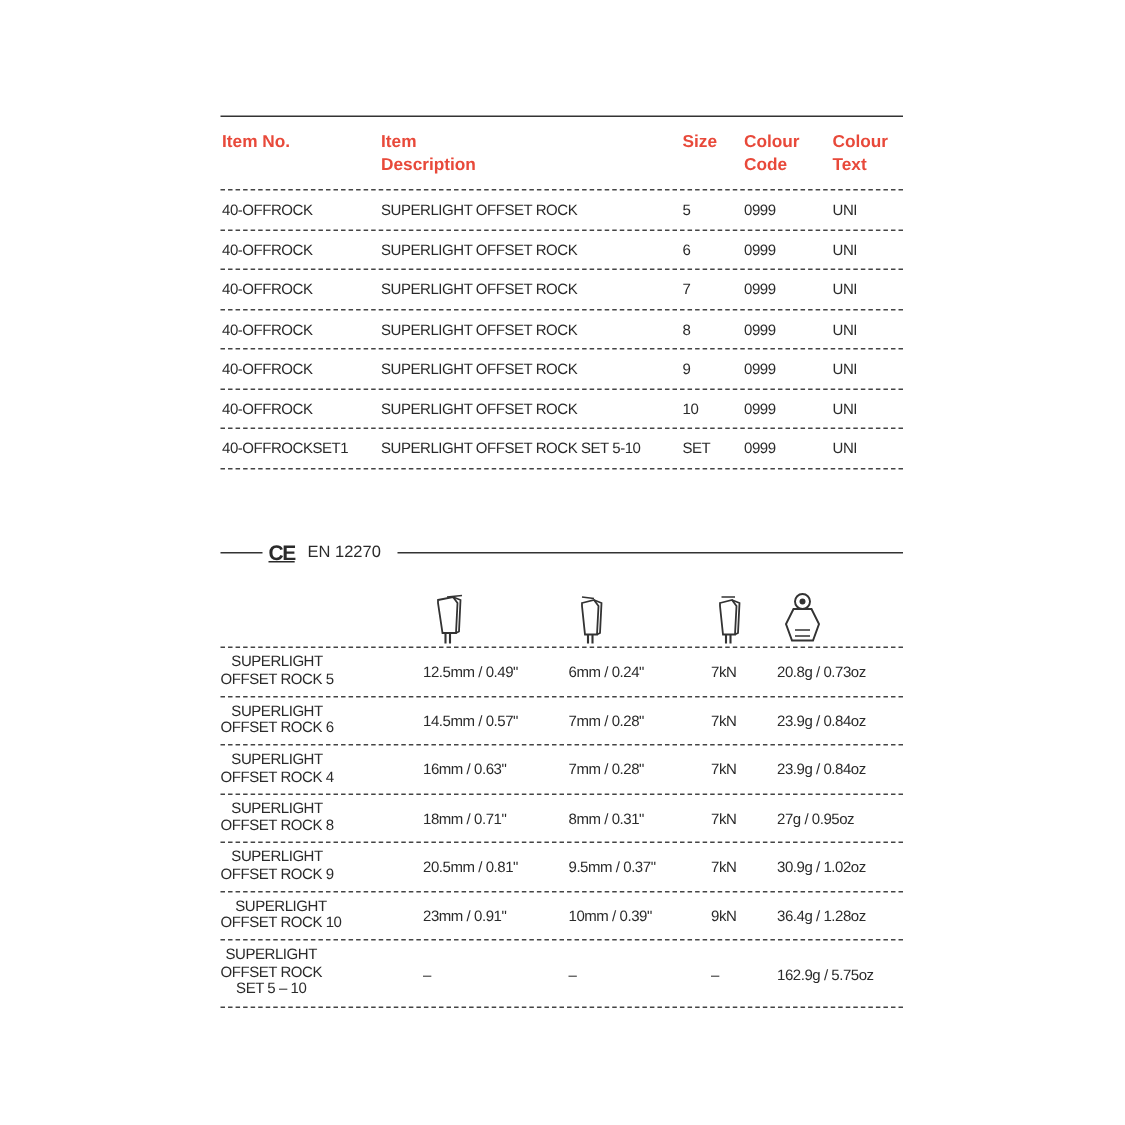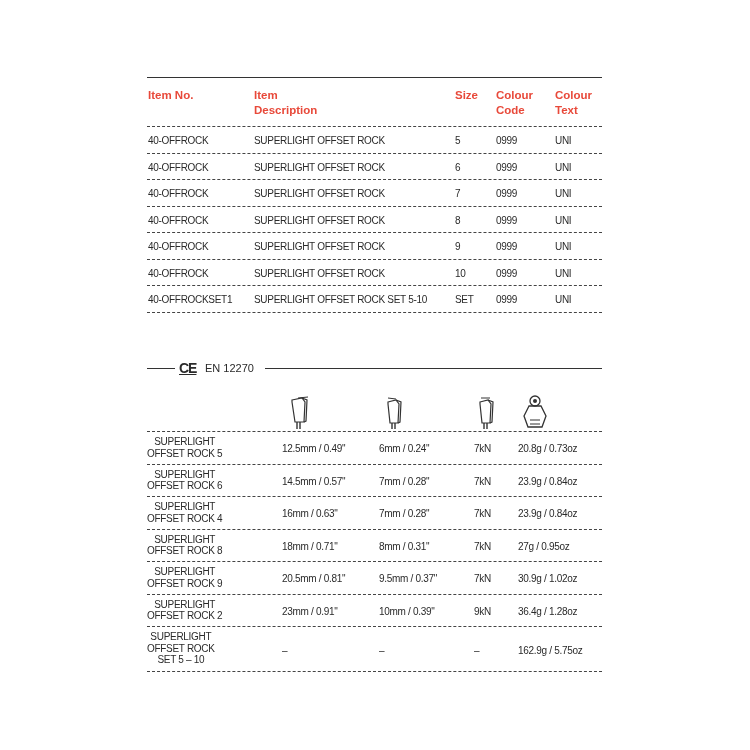--- a/index.html
+++ b/index.html
@@ -193,21 +193,21 @@
         </span>
         <span class="v d1">20.5mm / 0.81"</span>
         <span class="v d2">9.5mm / 0.37"</span>
         <span class="v d3">7kN</span>
         <span class="v d4">30.9g / 1.02oz</span>
       </div>
       <div class="dash"></div>
       <div class="row2">
         <span class="name">
           <div>SUPERLIGHT</div>
-          <div>OFFSET ROCK 2</div>
+          <div>OFFSET ROCK 10</div>
         </span>
         <span class="v d1">23mm / 0.91"</span>
         <span class="v d2">10mm / 0.39"</span>
         <span class="v d3">9kN</span>
         <span class="v d4">36.4g / 1.28oz</span>
       </div>
       <div class="dash"></div>
       <div class="row2 tall">
         <span class="name">
           <div>SUPERLIGHT</div>

